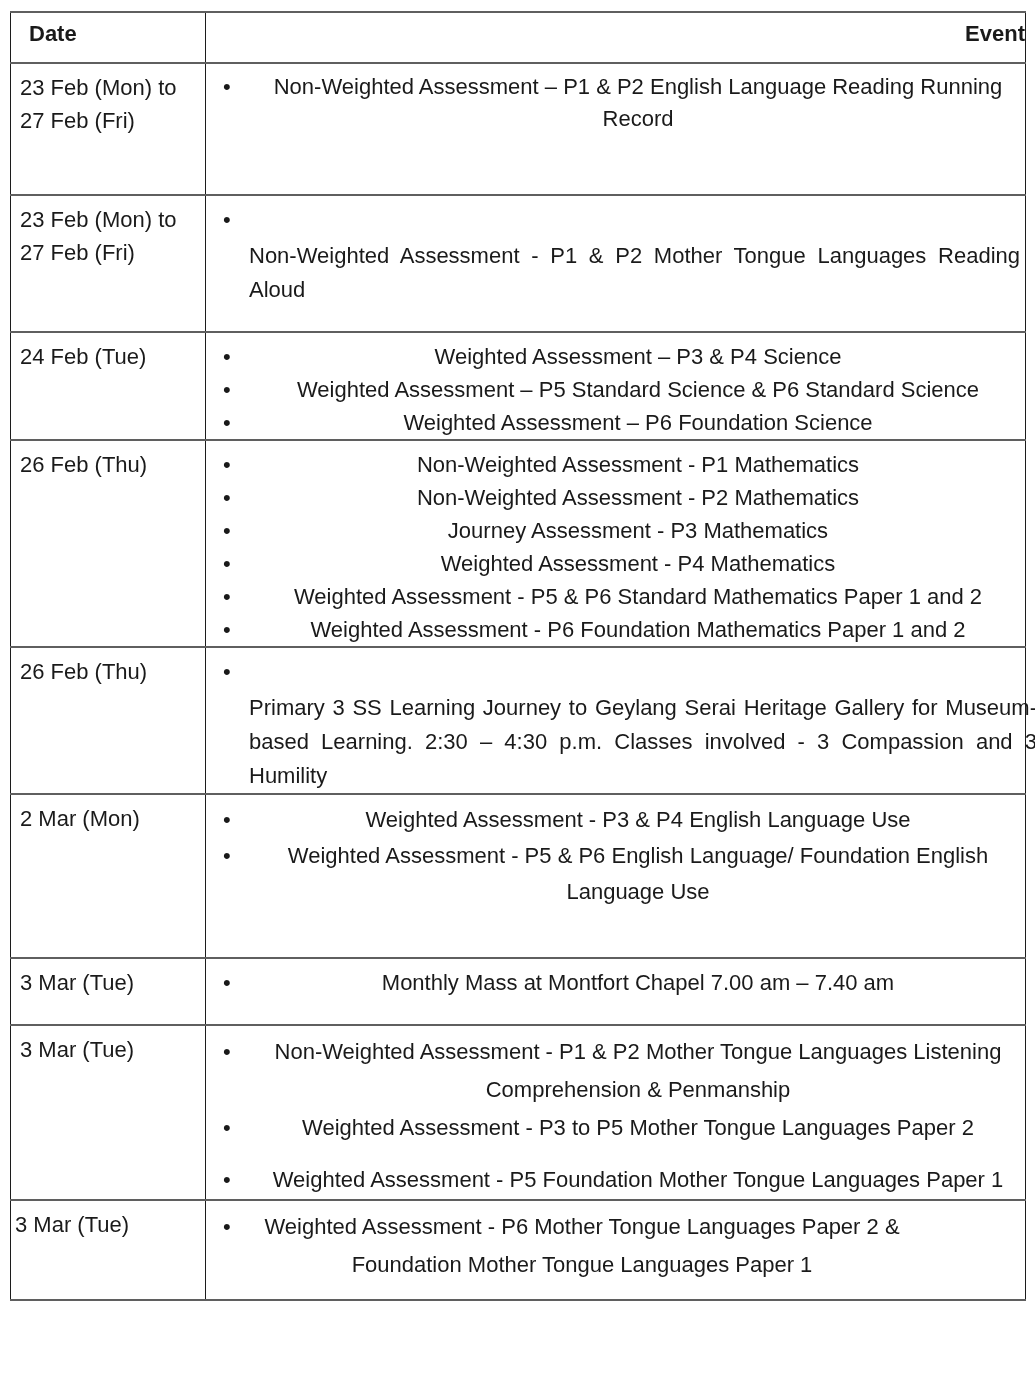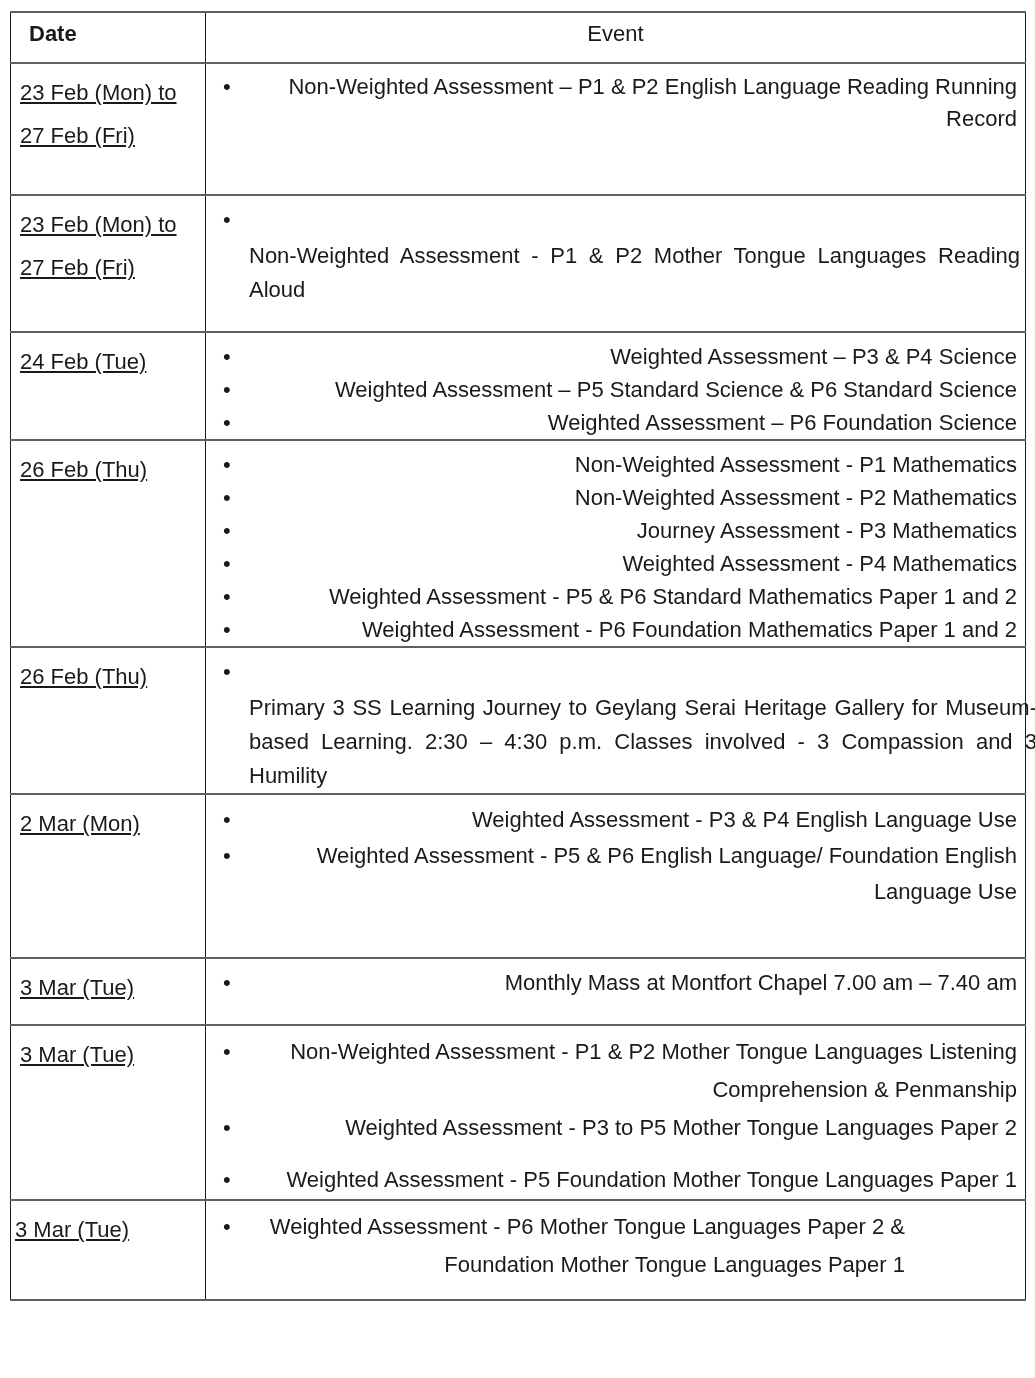--- a/index.html
+++ b/index.html
@@ -34,43 +34,42 @@
     vertical-align:top;
     padding:0;
     font-weight:normal;
   }
   thead tr{height:51px;}
   th.th-date{
     text-align:left;font-weight:bold;
     padding:8px 4px 0 18px;font-size:22px;
   }
   th.th-event{
-    text-align:center;font-weight:normal;
+    text-align:right;font-weight:bold;
     padding:8px 0 0 0;font-size:22px;
   }
   td.date{
     padding:7px 2px 0 9px;
-    line-height:43px;
-    text-decoration:underline;
+    line-height:33px;
   }
   td.date.dflush{padding-left:4px;}
   td.event{padding:7px 0 0 0;}
   .evt{
     display:flex;
     padding-left:17px;
   }
   .blt{
     flex:0 0 36px;width:36px;
     text-align:left;
   }
   .tight .blt{flex-basis:26px;width:26px;}
   .txt{
     flex:1;
     padding-right:8px;
-    text-align:right;
+    text-align:center;
   }
   .just .txt{text-align:justify;margin-top:36px;}
   .ov3  .txt{margin-right:-3px;}
   .ov20 .txt{margin-right:-20px;}
   .ov40 .txt{margin-right:-40px;}
   .pr120 .txt{padding-right:120px;}
   .gap{margin-top:14px;}
   .lh32 .evt{line-height:32px;}
   .lh33 .evt{line-height:33px;}
   .lh34 .evt{line-height:34px;}

